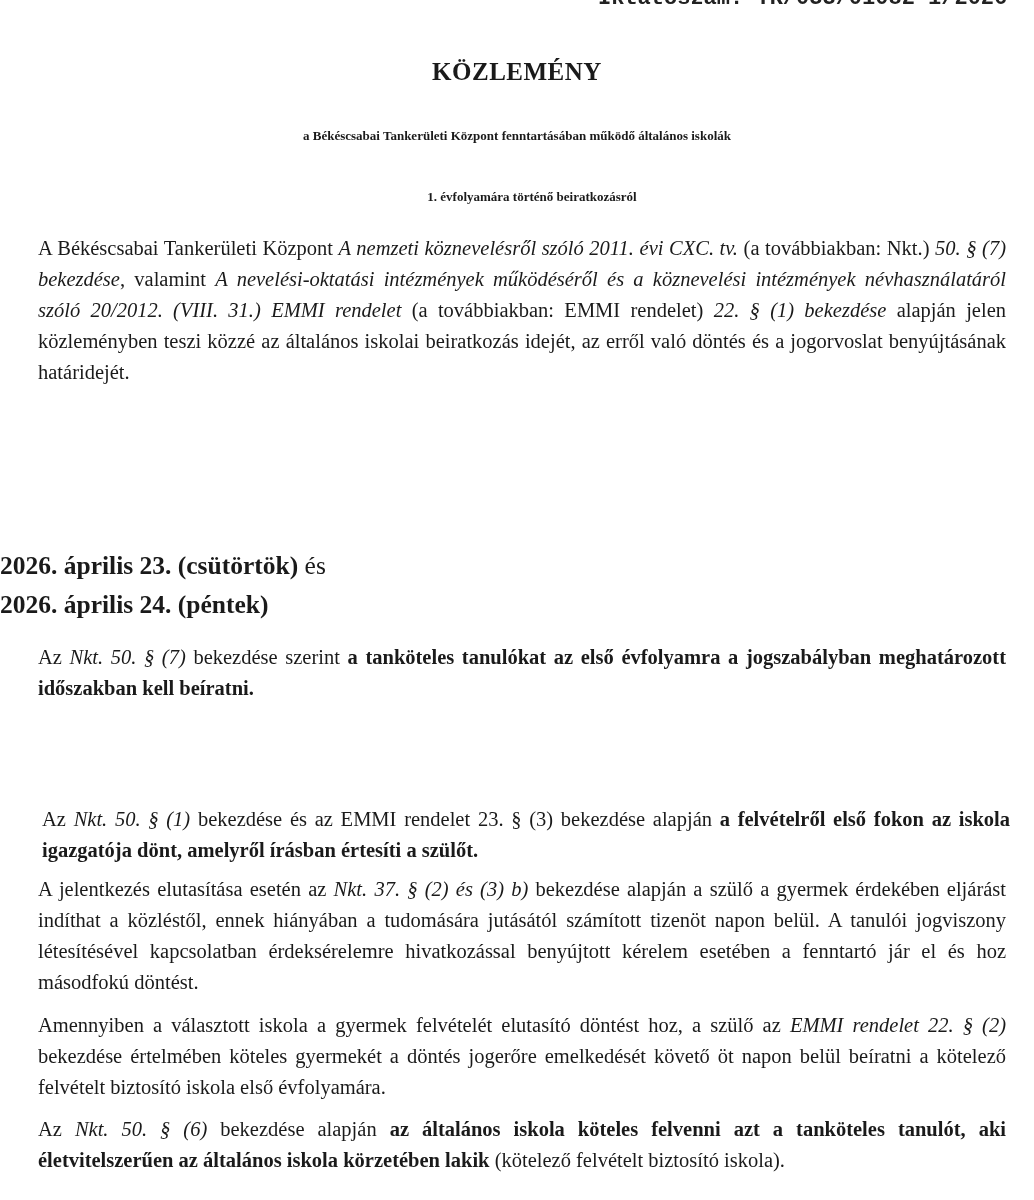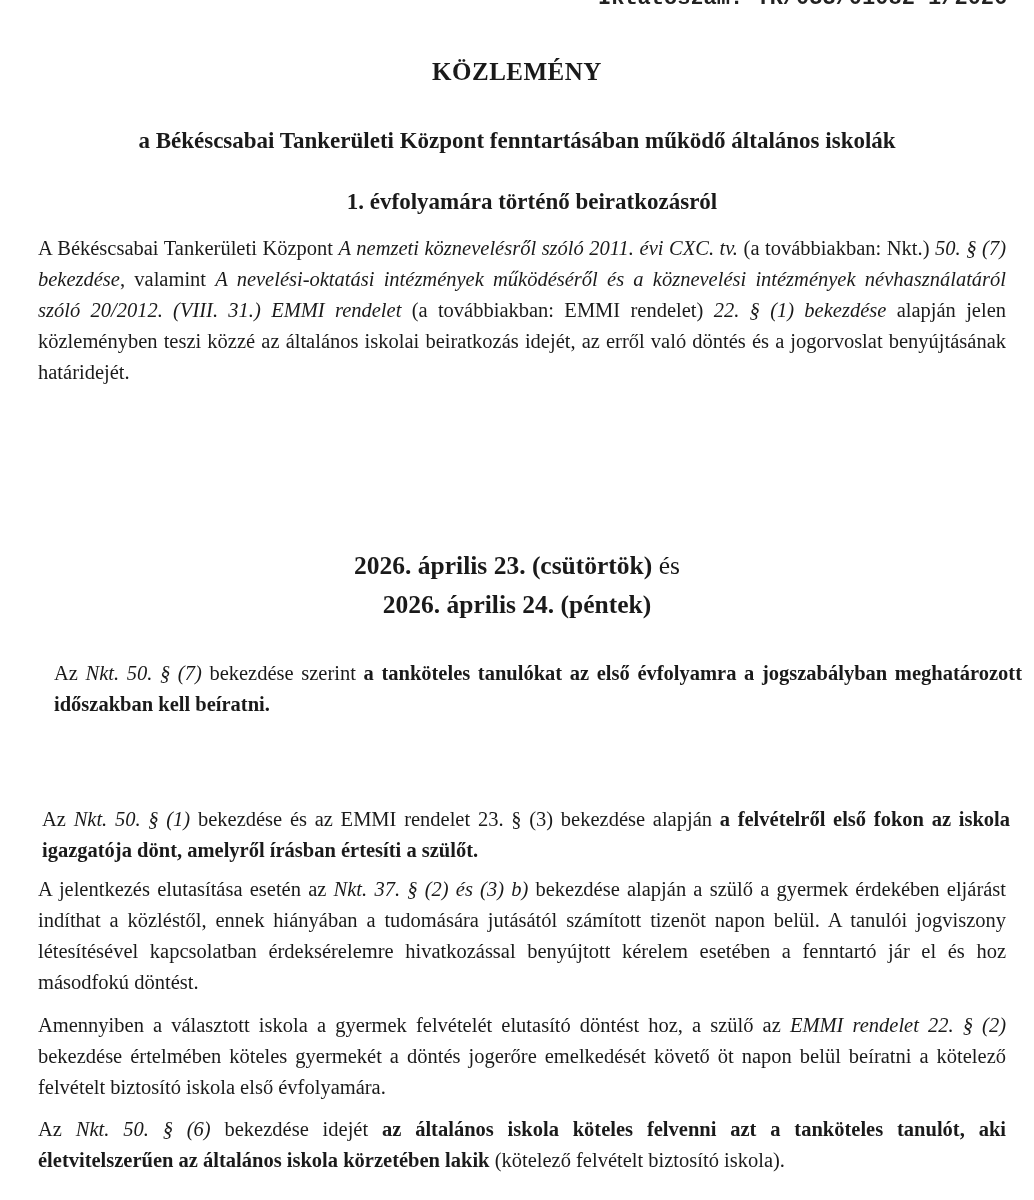--- a/index.html
+++ b/index.html
@@ -3,28 +3,28 @@
 <meta charset="utf-8">
 <style>
   html, body { margin:0; padding:0; background:#ffffff; }
   body { width:1034px; height:1200px; overflow:hidden; position:relative;
          font-family:"Liberation Serif", "DejaVu Serif", serif; color:#1a1a1a; }
   .page { position:absolute; left:0; top:0; width:1034px; height:1200px; }
   .filing { position:absolute; top:-14px; left:598px; font-family:"Liberation Mono", monospace;
             font-weight:bold; font-size:22px; color:#222; white-space:nowrap; }
   .title { position:absolute; top:58px; left:0; width:1034px; text-align:center;
            font-weight:bold; font-size:25px; letter-spacing:0.5px; }
-  .subtitle { position:absolute; left:0; width:1034px; text-align:center; font-weight:bold; font-size:23px; }
+  .subtitle { position:absolute; left:0; width:1034px; text-align:center; font-weight:bold; font-size:13px; }
   .st1 { top:128px; }
   .st2 { top:189px;margin-left:15px; }
   .para { position:absolute; left:38px; width:968px; font-size:20.5px; line-height:31px;
           text-align:justify; }
   .para i { font-style:italic; }
   .para b { font-weight:bold; }
-  .dates { position:absolute; left:0; width:1034px; text-align:center; font-weight:bold; font-size:25.5px; line-height:39px; }
+  .dates { position:absolute; left:0; width:1034px; font-weight:bold; font-size:25.5px; line-height:39px; }
   .dates .norm { font-weight:normal; }
 </style>
 </head>
 <body>
 
 <div class="page">
 
   <div class="filing">Iktatószám: TK/033/01082-1/2026</div>
 
   <div class="title">KÖZLEMÉNY</div>
@@ -32,24 +32,24 @@
   <div class="subtitle st2">1. évfolyamára történő beiratkozásról</div>
 
   <p class="para" style="top:233px;margin:0;"><span>A Békéscsabai Tankerületi Központ </span><i>A nemzeti köznevelésről szóló 2011. évi CXC. tv.</i><span> (a továbbiakban: Nkt.) </span><i>50. § (7) bekezdése</i><span>, valamint </span><i>A nevelési-oktatási intézmények működéséről és a köznevelési intézmények névhasználatáról szóló 20/2012. (VIII. 31.) EMMI rendelet</i><span> (a továbbiakban: EMMI rendelet) </span><i>22. § (1) bekezdése</i><span> alapján jelen közleményben teszi közzé az általános iskolai beiratkozás idejét, az erről való döntés és a jogorvoslat benyújtásának határidejét.</span></p>
 
 
   <div class="dates" style="top:546px;">
     <div><span>2026. április 23. (csütörtök)</span><span class="norm"> és</span></div>
     <div>2026. április 24. (péntek)</div>
   </div>
 
-  <p class="para" style="top:642px;margin:16px;"><span>Az </span><i>Nkt. 50. § (7)</i><span> bekezdése szerint </span><b>a tanköteles tanulókat az első évfolyamra a jogszabályban meghatározott időszakban kell beíratni.</b></p>
+  <p class="para" style="top:642px;margin:0;"><span>Az </span><i>Nkt. 50. § (7)</i><span> bekezdése szerint </span><b>a tanköteles tanulókat az első évfolyamra a jogszabályban meghatározott időszakban kell beíratni.</b></p>
 
 
   <p class="para" style="top:800px;margin:4px;"><span>Az </span><i>Nkt. 50. § (1)</i><span> bekezdése és az EMMI rendelet 23. § (3) bekezdése alapján </span><b>a felvételről első fokon az iskola igazgatója dönt, amelyről írásban értesíti a szülőt.</b></p>
 
   <p class="para" style="top:874px;margin:0;"><span>A jelentkezés elutasítása esetén az </span><i>Nkt. 37. § (2) és (3) b)</i><span> bekezdése alapján a szülő a gyermek érdekében eljárást indíthat a közléstől, ennek hiányában a tudomására jutásától számított tizenöt napon belül. A tanulói jogviszony létesítésével kapcsolatban érdeksérelemre hivatkozással benyújtott kérelem esetében a fenntartó jár el és hoz másodfokú döntést.</span></p>
 
   <p class="para" style="top:1010px;margin:0;"><span>Amennyiben a választott iskola a gyermek felvételét elutasító döntést hoz, a szülő az </span><i>EMMI rendelet 22. § (2)</i><span> bekezdése értelmében köteles gyermekét a döntés jogerőre emelkedését követő öt napon belül beíratni a kötelező felvételt biztosító iskola első évfolyamára.</span></p>
 
-  <p class="para" style="top:1114px;margin:0;"><span>Az </span><i>Nkt. 50. § (6)</i><span> bekezdése idejét </span><b>az általános iskola köteles felvenni azt a tanköteles tanulót, aki életvitelszerűen az általános iskola körzetében lakik</b><span> (kötelező felvételt biztosító iskola).</span></p>
+  <p class="para" style="top:1114px;margin:0;"><span>Az </span><i>Nkt. 50. § (6)</i><span> bekezdése alapján </span><b>az általános iskola köteles felvenni azt a tanköteles tanulót, aki életvitelszerűen az általános iskola körzetében lakik</b><span> (kötelező felvételt biztosító iskola).</span></p>
 
 </div>
 
 </body></html>

